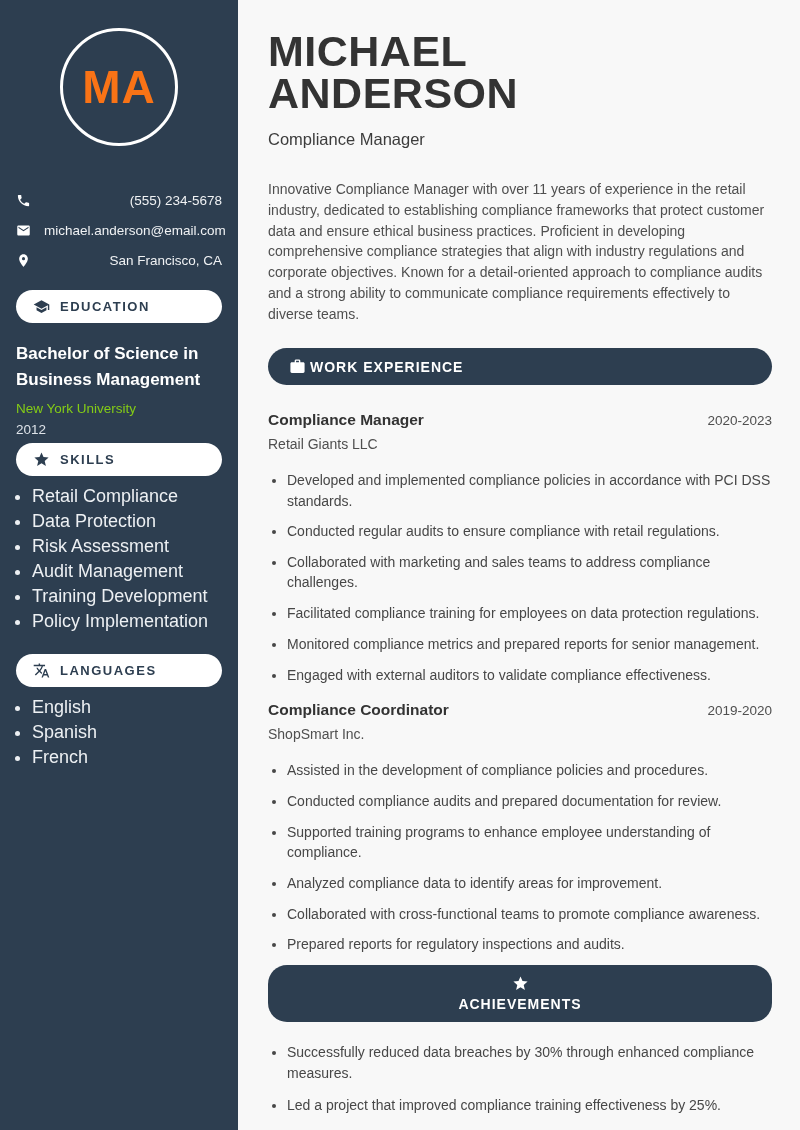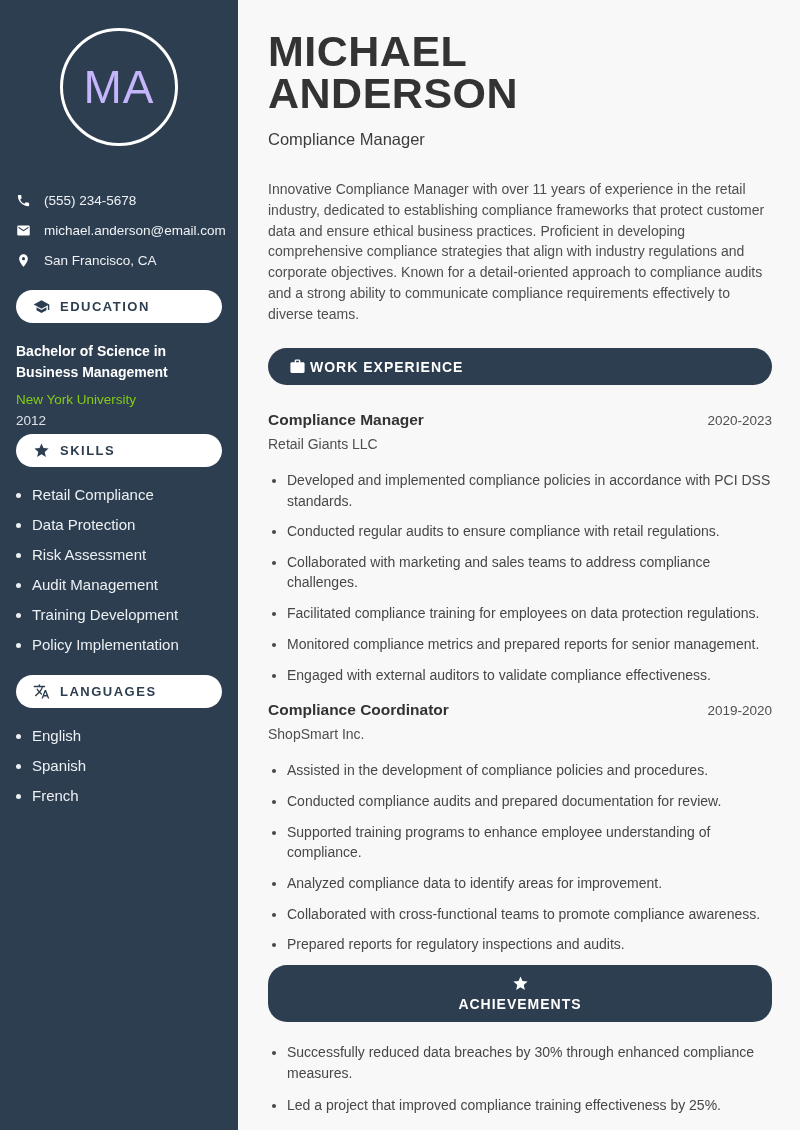--- a/index.html
+++ b/index.html
@@ -24,52 +24,53 @@
   }
   .avatar {
     width: 118px; height: 118px;
     border: 3px solid #fff;
     border-radius: 50%;
     margin: 28px auto 24px;
     display: flex; align-items: center; justify-content: center;
   }
   .avatar span {
     font-size: 46px;
-    color: #c4b5fd;
-    font-weight: 400;
+    color: #f97316;
+    font-weight: 700;
     letter-spacing: 1px;
   }
   .side-pill {
     margin: 0 16px;
     background: #fff;
     color: #2d3e50;
     border-radius: 17px;
     padding: 8px 17px;
     display: flex; align-items: center; gap: 10px;
     font-weight: bold;
     font-size: 13px;
     letter-spacing: 1.5px;
   }
   .side-pill svg { width: 17px; height: 17px; flex-shrink: 0; fill: #2d3e50; }
   .contact-list { list-style: none; padding: 8px 16px 0; }
   .contact-list li {
     display: flex; align-items: center; gap: 13px;
     margin-top: 15px;
     font-size: 13.5px;
     color: #f0f2f4;
+    justify-content: space-between;
   }
   .contact-list svg { width: 15px; height: 15px; flex-shrink: 0; fill: #fff; }
   .edu-block { padding: 18px 16px 6px; }
-  .edu-degree { font-weight: bold; font-size: 14px; line-height: 1.5; color: #fff; }
+  .edu-degree { font-weight: bold; font-size: 17px; line-height: 1.5; color: #fff; }
   .edu-school { margin-top: 9px; font-size: 13.5px; color: #84cc16; }
   .edu-year { margin-top: 6px; font-size: 13.5px; color: #dde2e8; }
   .side-list { list-style: disc; padding: 6px 16px 0 32px; }
   .side-list li {
-    margin-top: 13px;
-    font-size: 15px;
+    margin-top: 4px;
+    font-size: 18px;
     color: #edf0f3;
   }
   .side-gap { height: 22px; }
 
   
   .main {
     flex: 1;
     background: #f8f8f8;
     padding: 30px 28px 40px 30px;
   }

